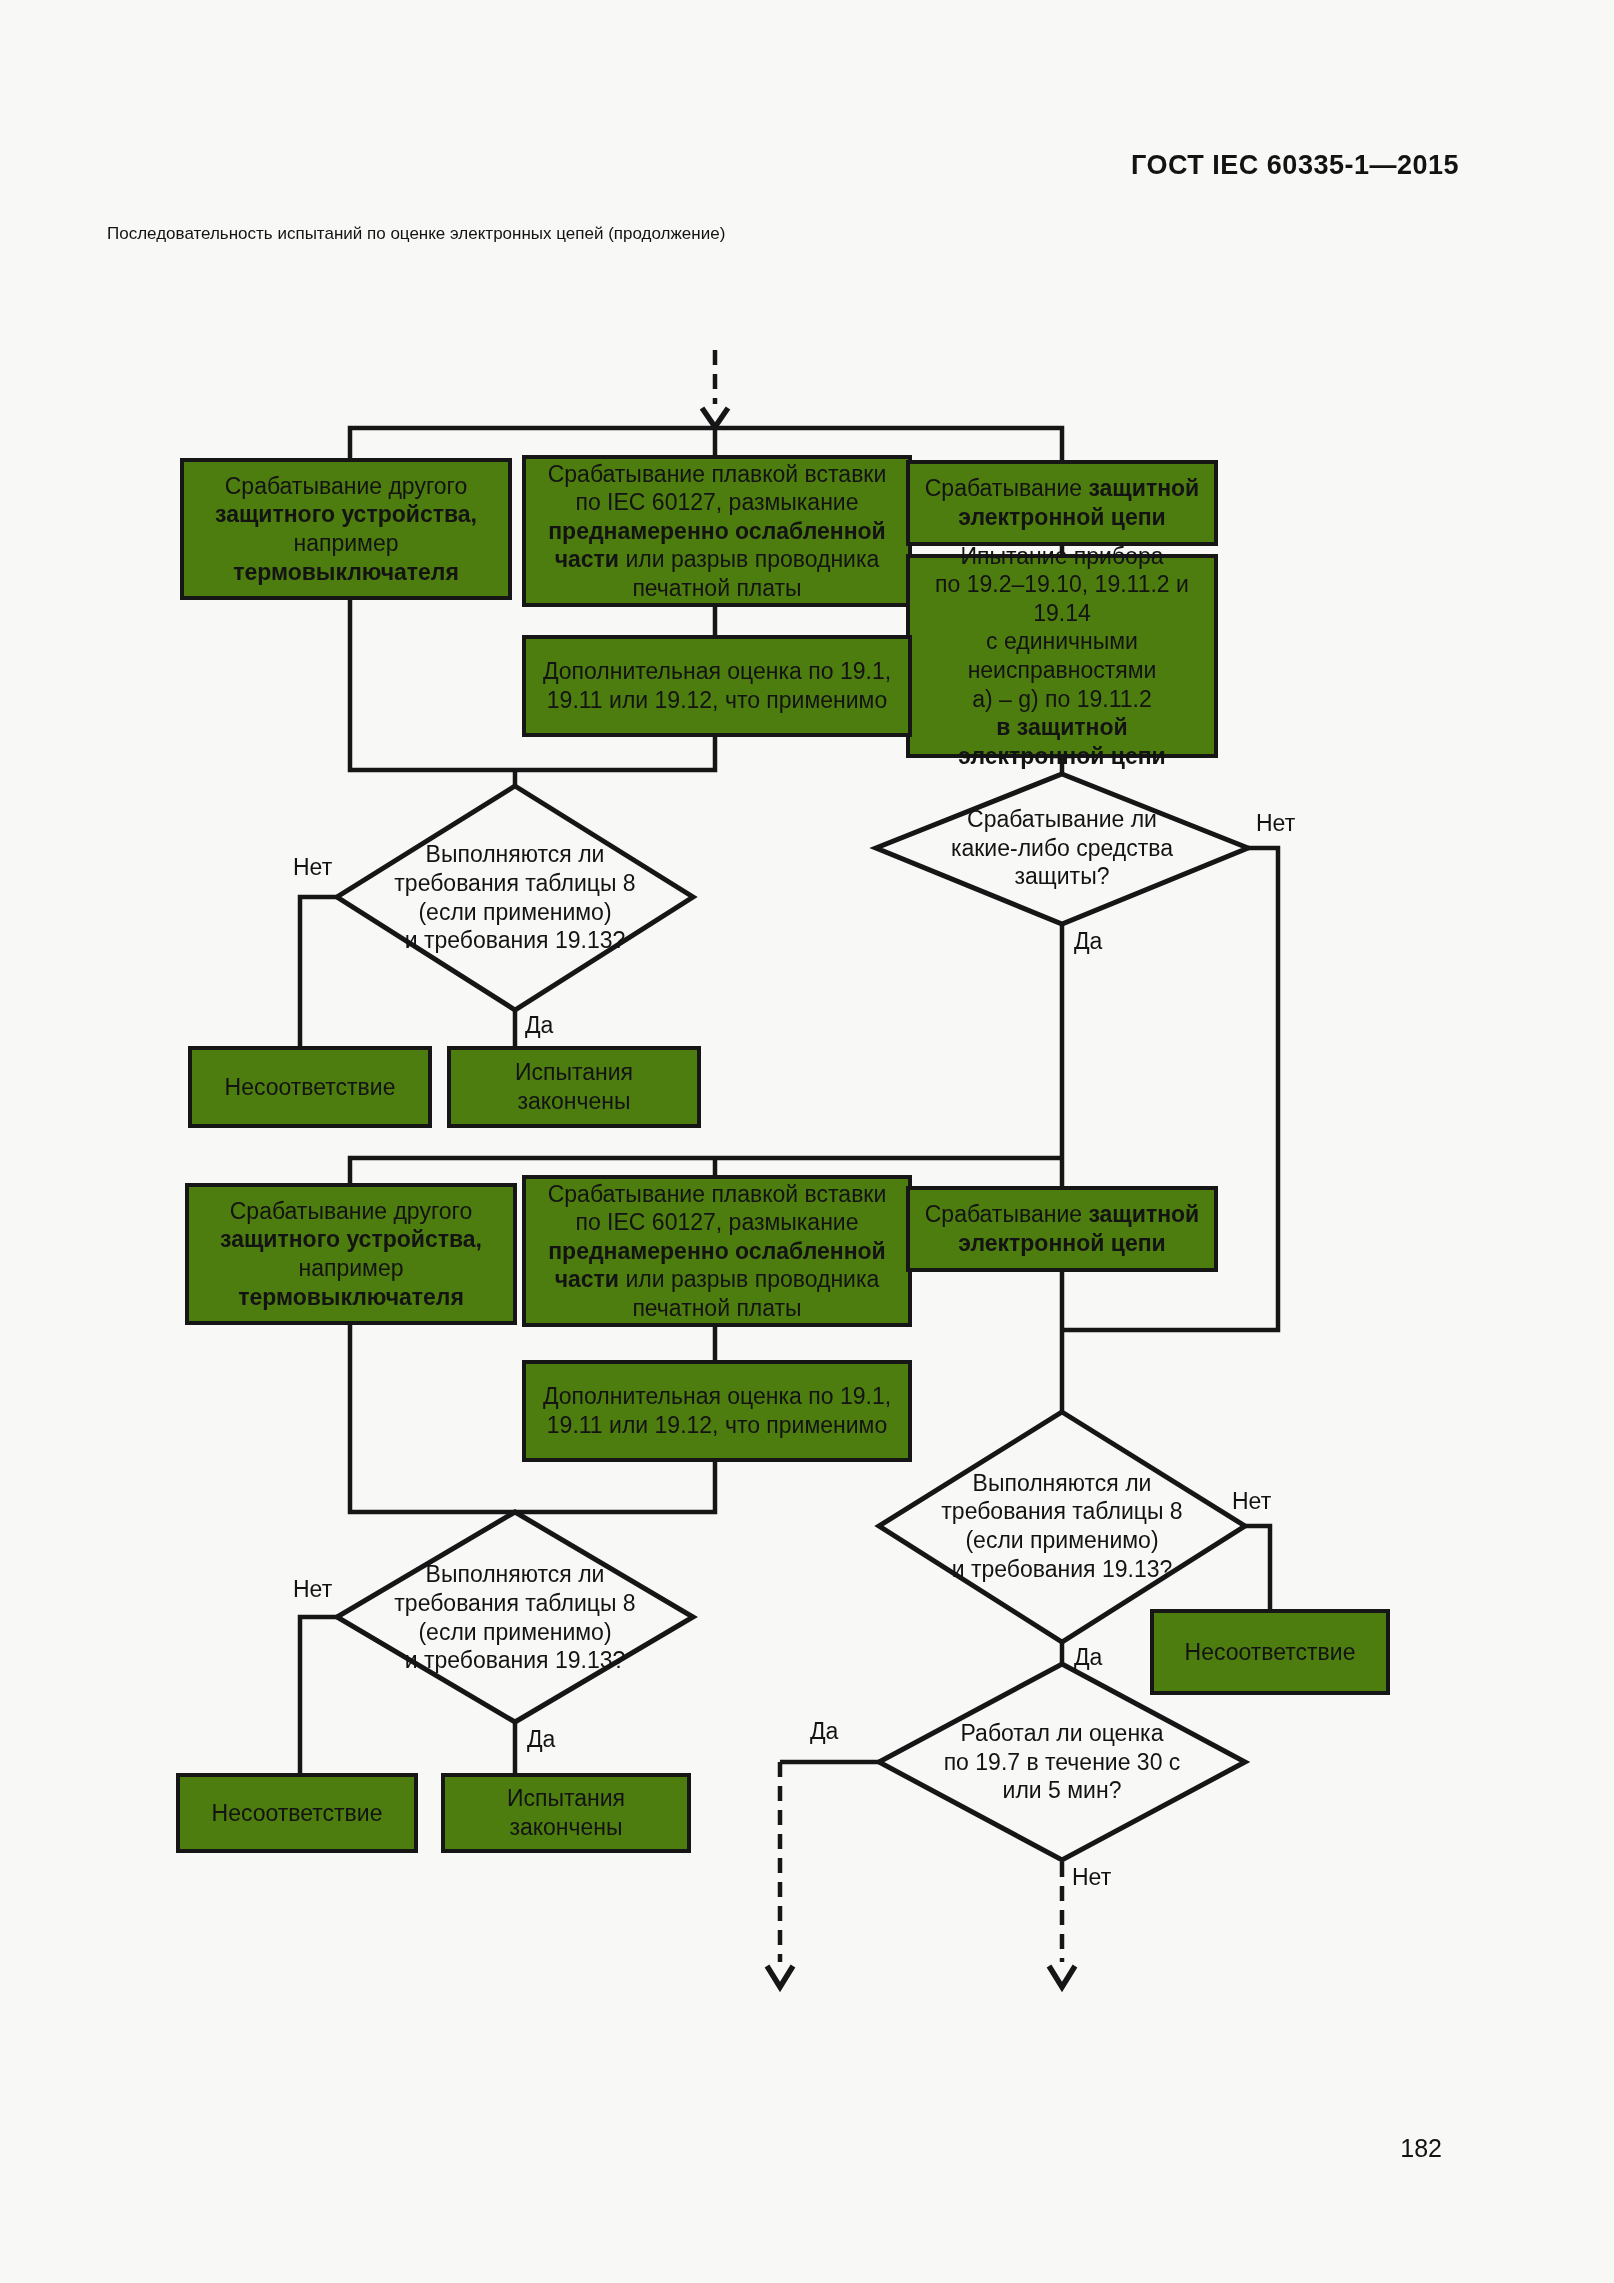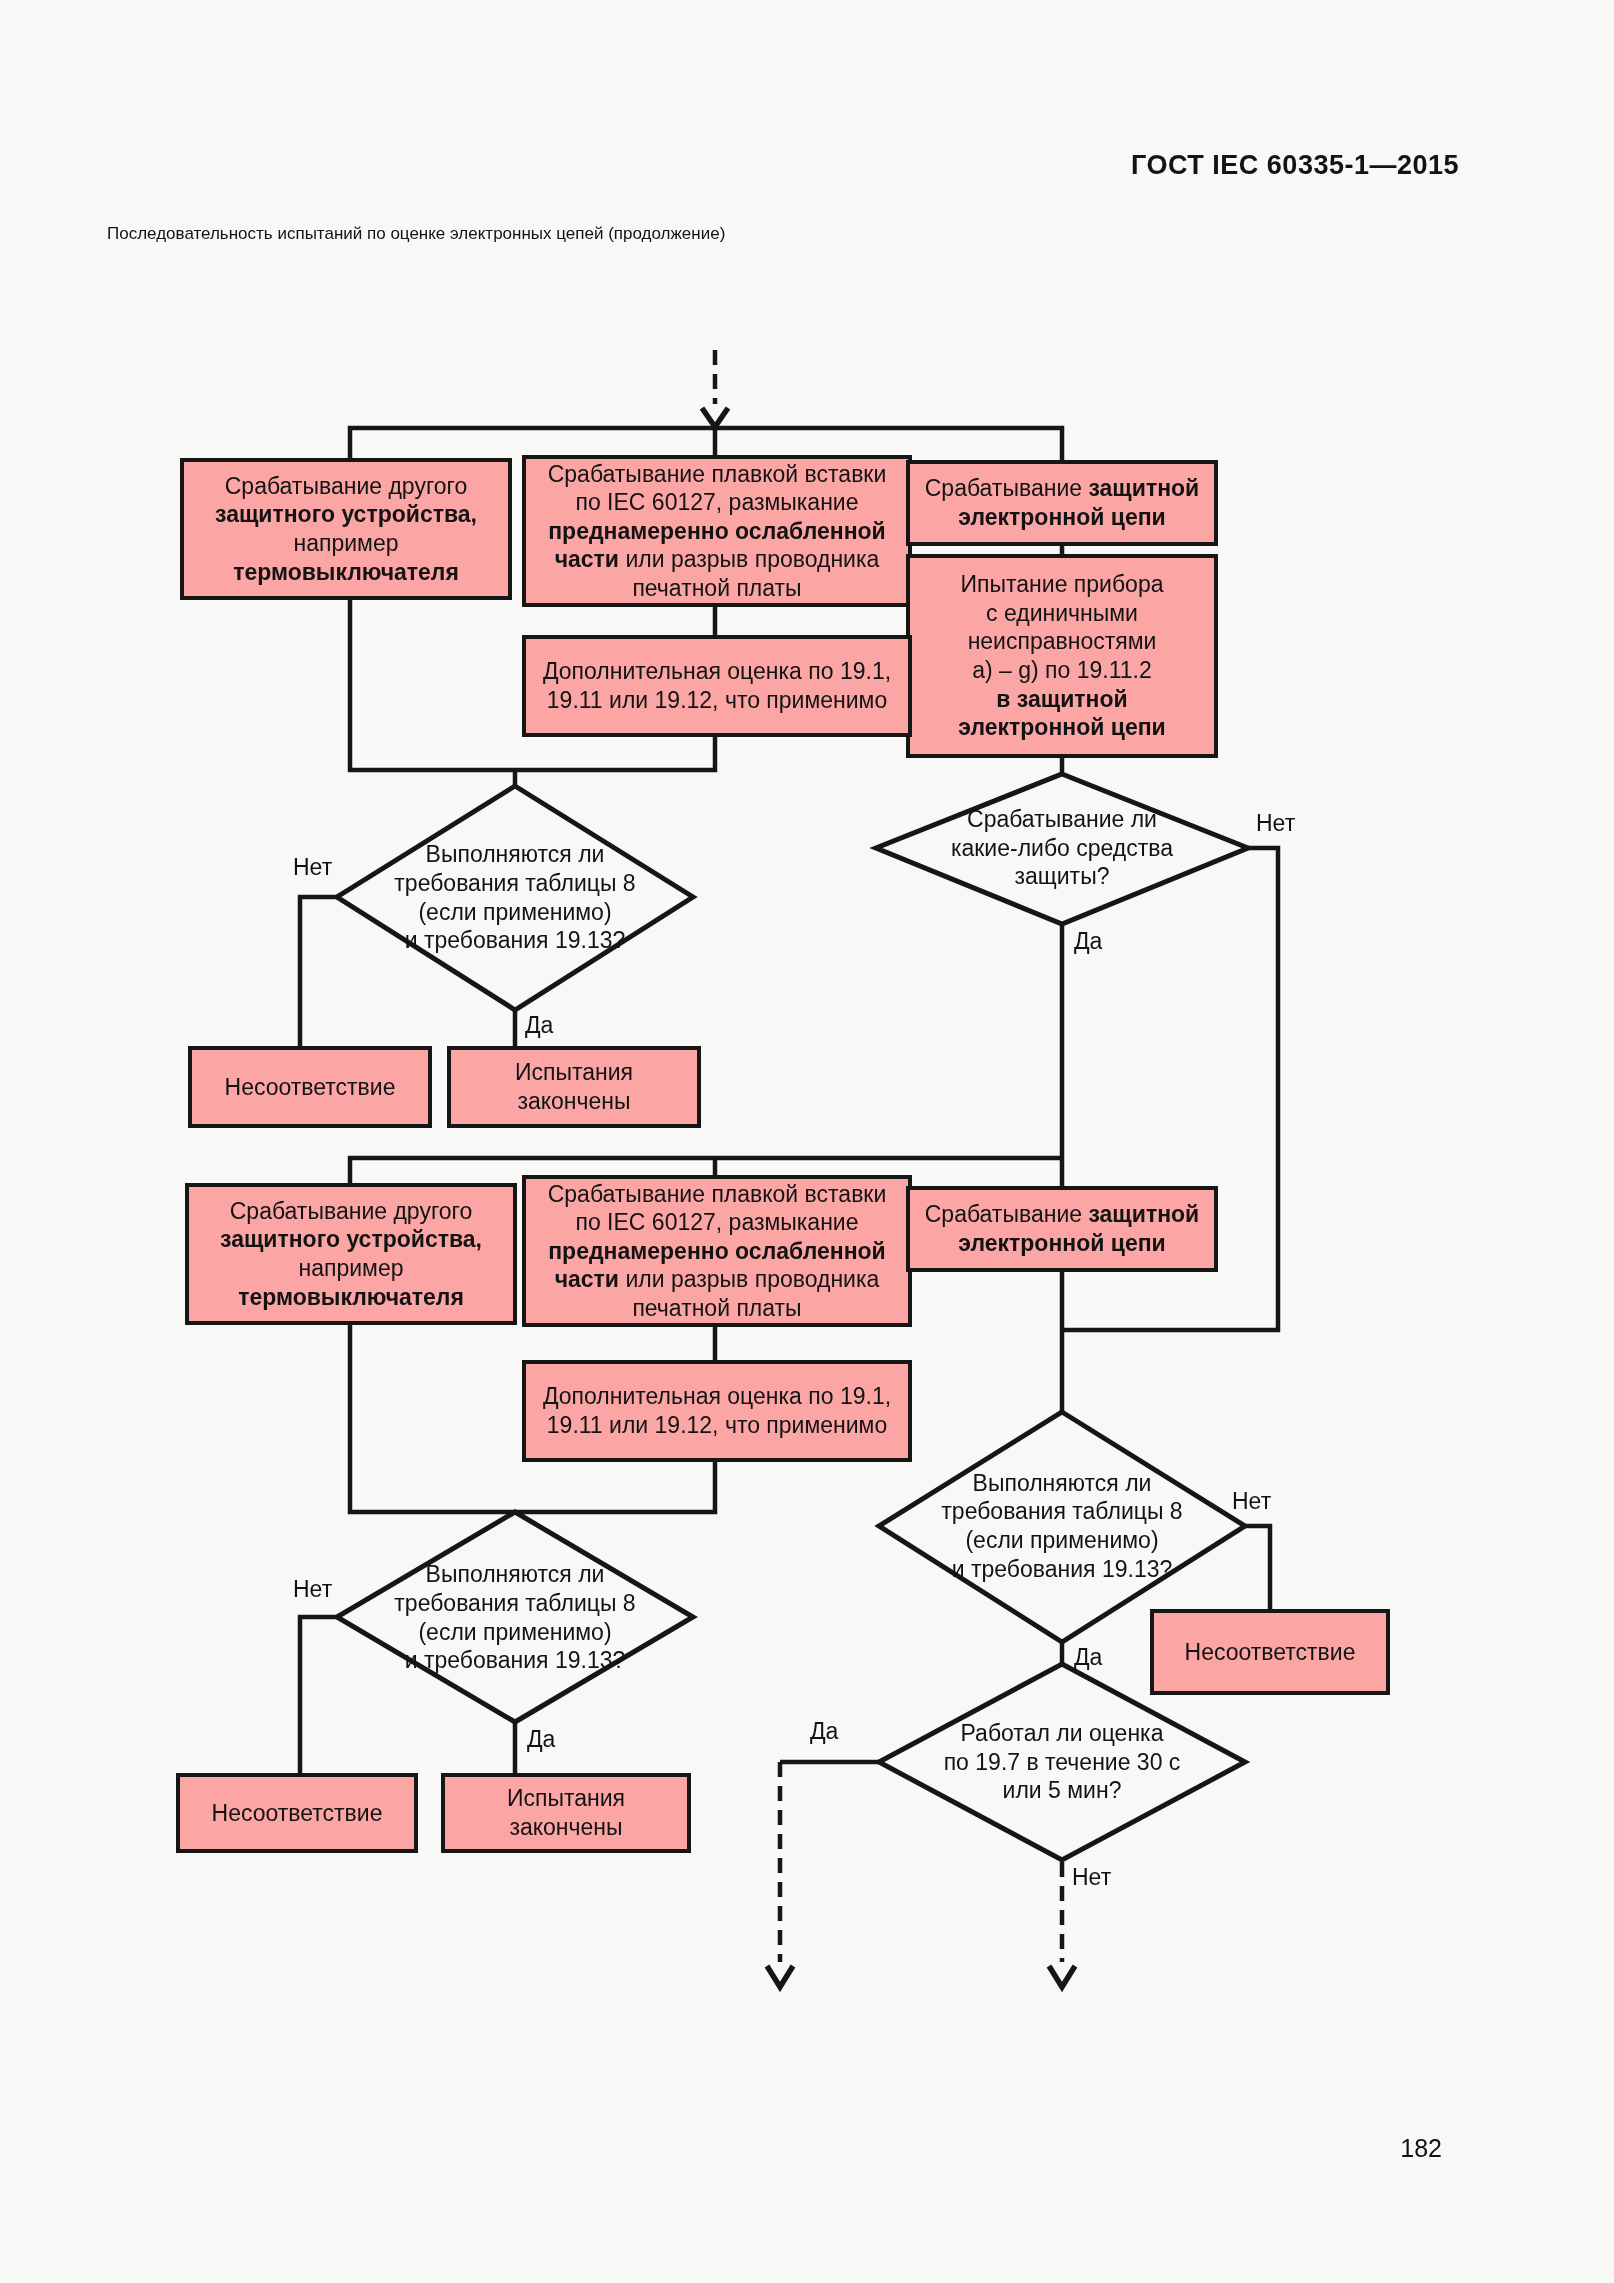--- a/index.html
+++ b/index.html
@@ -21,21 +21,21 @@
     font-size:17px;
     text-align:center;
   }
   .pageno{
     position:absolute;top:2134px;right:172px;
     font-size:25px;
   }
   svg.layer{position:absolute;left:0;top:0;z-index:1;}
   .nbox{
     position:absolute;z-index:2;
-    border:4px solid #161616;background:#fca5a5;
+    border:4px solid #161616;background:#4d7c0f;
     display:flex;flex-direction:column;justify-content:center;
     text-align:center;font-size:23px;line-height:1.24;
     box-sizing:border-box;
   }
   .dtext{
     position:absolute;z-index:3;
     display:flex;flex-direction:column;justify-content:center;
     text-align:center;font-size:23px;line-height:1.24;
   }
   .lbl{position:absolute;z-index:3;font-size:23px;}
@@ -111,20 +111,21 @@
       <div><span class="b">преднамеренно ослабленной</span></div>
       <div><span class="b">части</span><span> или разрыв проводника</span></div>
       <div><span>печатной платы</span></div>
     </div>
   <div class="nbox" style="left:906px;top:460px;width:312px;height:86px;">
       <div><span>Срабатывание </span><span class="b">защитной</span></div>
       <div><span class="b">электронной цепи</span></div>
     </div>
   <div class="nbox" style="left:906px;top:554px;width:312px;height:204px;">
       <div><span>Ипытание прибора</span></div>
+      <div><span>по 19.2–19.10, 19.11.2 и 19.14</span></div>
       <div><span>с единичными</span></div>
       <div><span>неисправностями</span></div>
       <div><span>a) – g) по 19.11.2</span></div>
       <div><span class="b">в защитной</span></div>
       <div><span class="b">электронной цепи</span></div>
     </div>
   <div class="nbox" style="left:522px;top:635px;width:390px;height:102px;">
       <div><span>Дополнительная оценка по 19.1,</span></div>
       <div><span>19.11 или 19.12, что применимо</span></div>
     </div>

